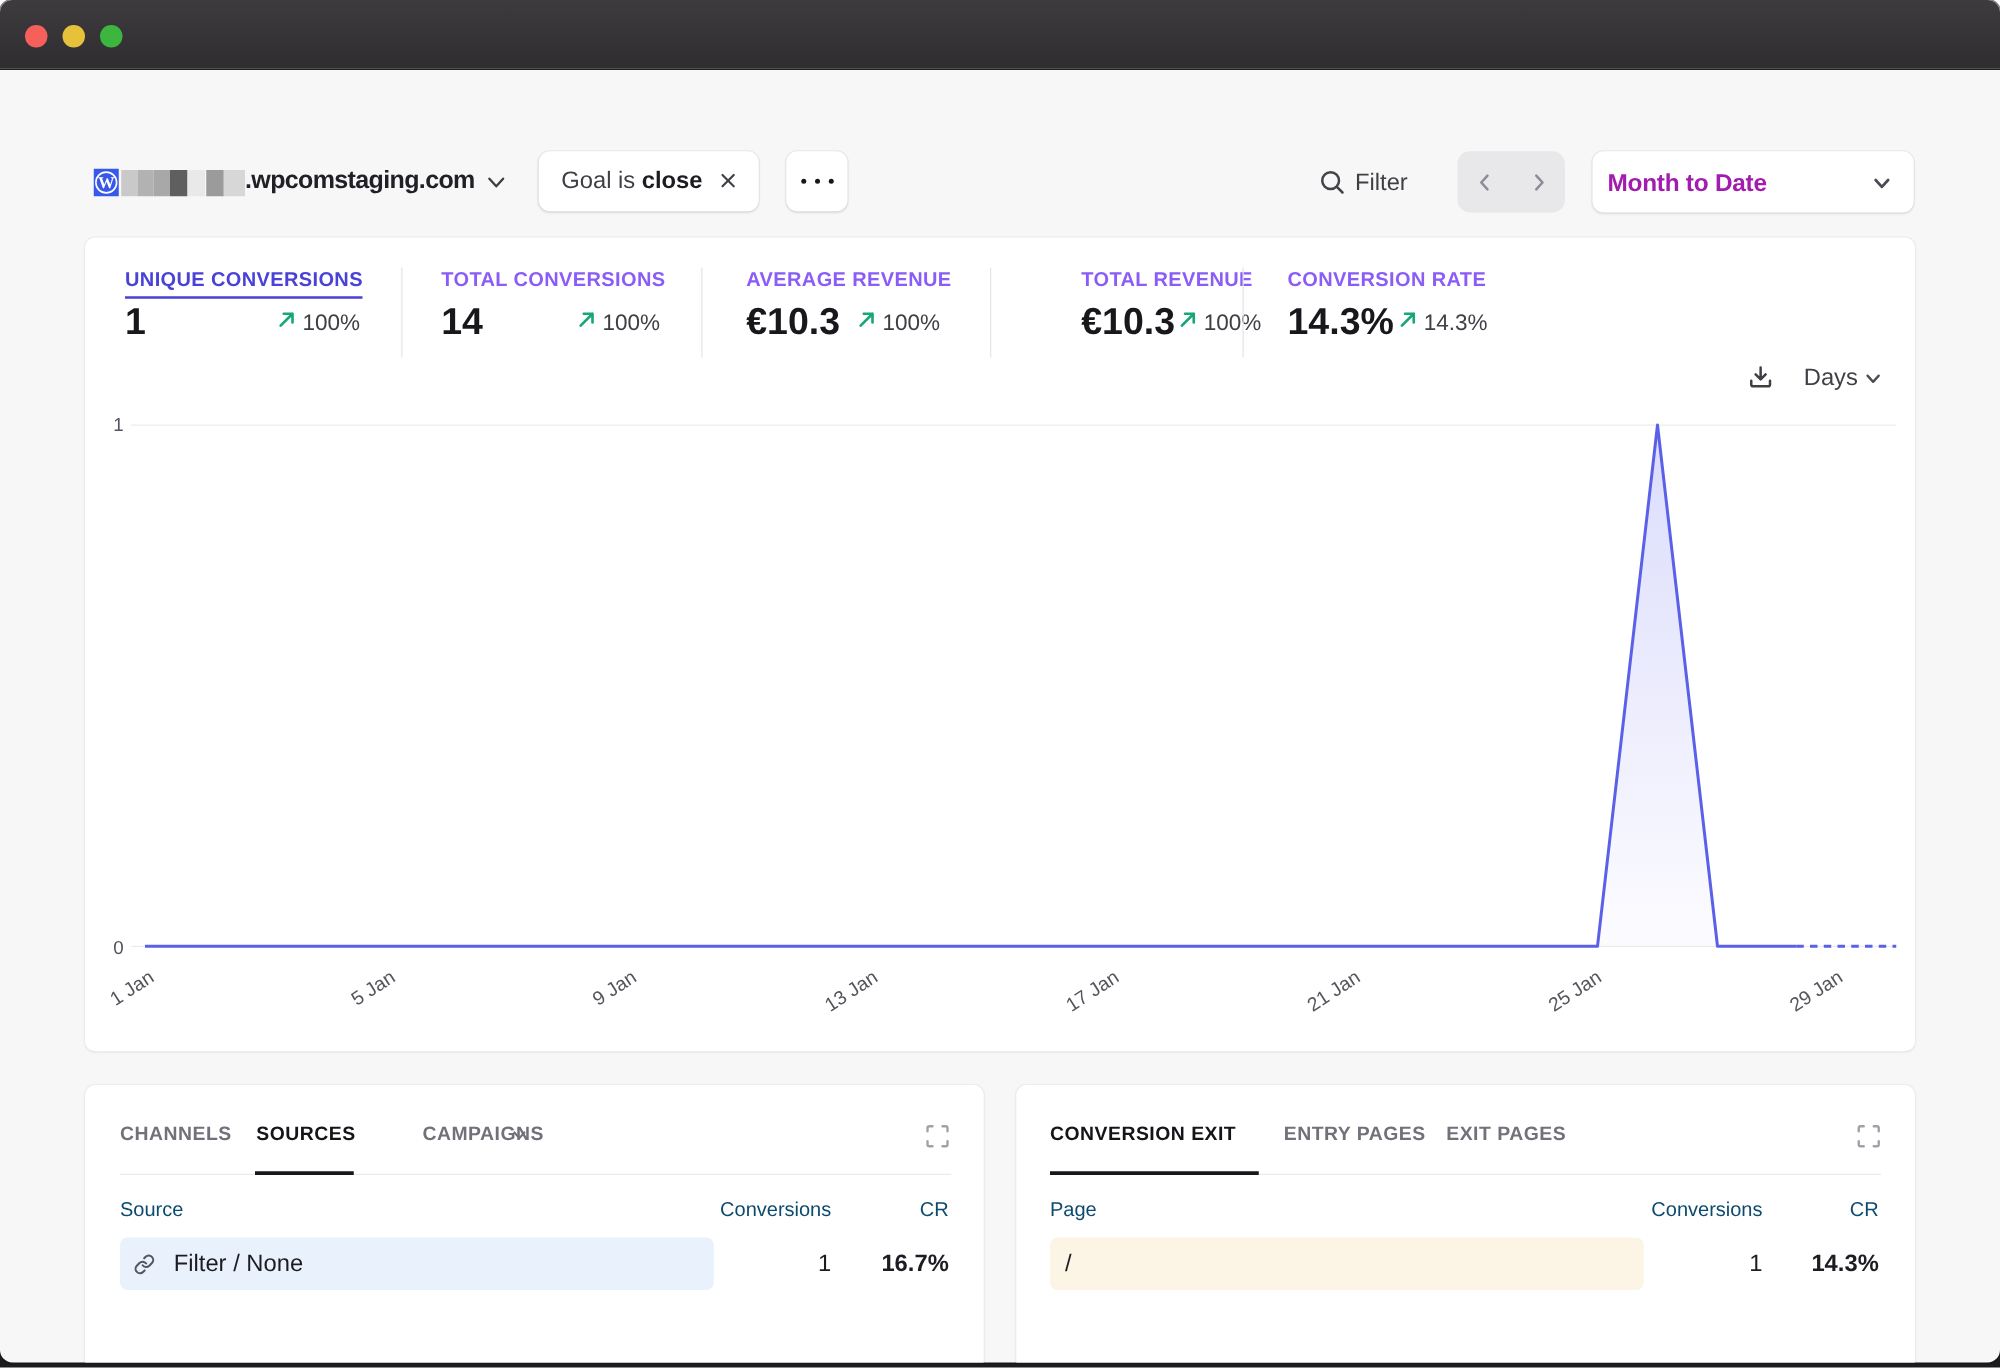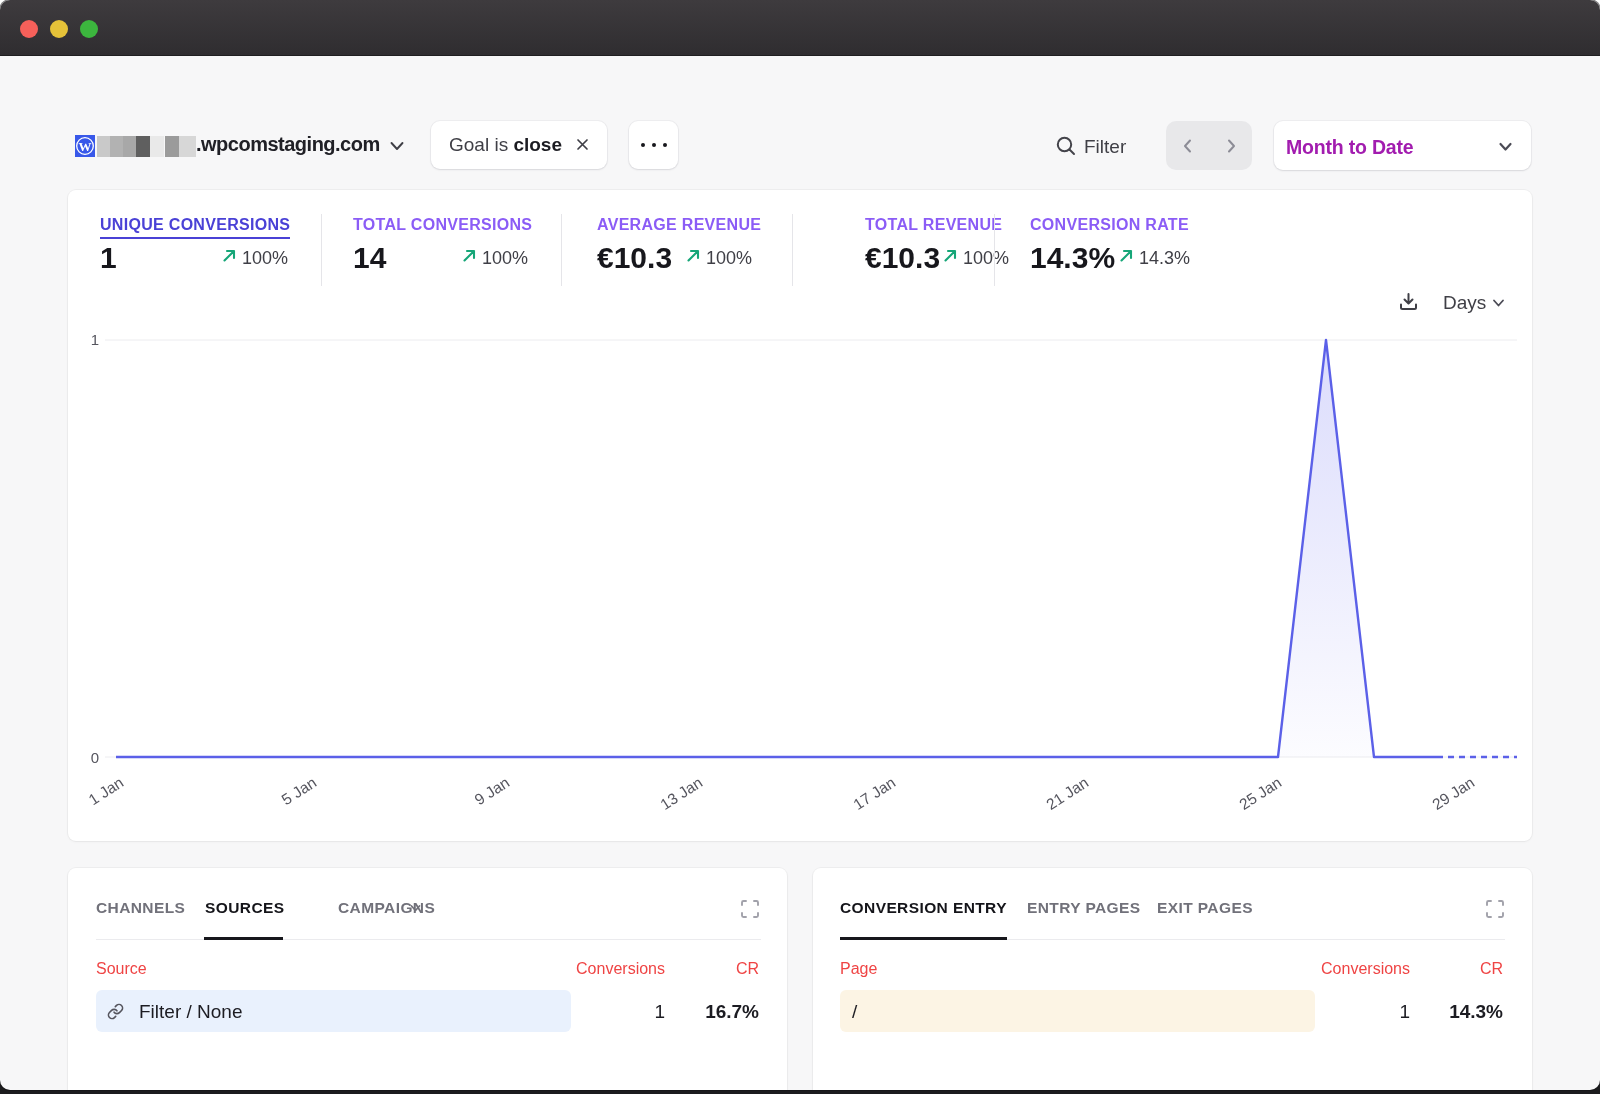--- a/index.html
+++ b/index.html
@@ -12,21 +12,21 @@
 
 .chip { position:absolute; background:#fff; border-radius:9px; box-shadow:0 1px 2px rgba(16,24,40,.1), 0 0 0 1px rgba(16,24,40,.04); }
 
 .card { position:absolute; background:#fff; border-radius:8px; box-shadow:0 0 0 1px rgba(0,0,0,.035), 0 1px 3px rgba(0,0,0,.04); }
 .statlabel { font-size:16px; font-weight:600; letter-spacing:.3px; color:#8b5cf6; white-space:nowrap; }
 .statval { font-size:30px; font-weight:700; color:#17171c; }
 .chg { display:flex; align-items:flex-start; gap:5px; font-size:18px; color:#3f3f46; }
 .vdiv { position:absolute; top:214px; height:72px; width:1px; background:#e5e5e9; }
 .tab { font-size:15.5px; font-weight:700; letter-spacing:.4px; color:#71717a; }
 .tab.active { color:#141419; }
-.thead { font-size:16px; color:#ef4444; }
+.thead { font-size:16px; color:#0c4a6e; }
 .cell { font-size:19px; color:#1c1c22; }
 .xlab { position:absolute; width:70px; text-align:right; font-size:15.5px; color:#55555e; transform:rotate(-33deg); transform-origin:100% 50%; white-space:nowrap; }
 </style>
 </head>
 <body>
 <div id="bottomdark"></div>
 <div id="window">
   <div id="titlebar">
     <div class="dot" style="left:20px;background:#f6605a;"></div>
     <div class="dot" style="left:50px;background:#e5c239;"></div>
@@ -192,21 +192,21 @@
   <div class="abs" style="left:96px;top:990px;width:475px;height:42px;background:#e9f1fd;border-radius:6px;"></div>
   <svg class="abs" style="left:107px;top:1003px;" width="17" height="17" viewBox="0 0 24 24">
       <path d="M10 13a5 5 0 0 0 7.54.54l3-3a5 5 0 0 0-7.07-7.07l-1.72 1.71" fill="none" stroke="#55555e" stroke-width="2.3" stroke-linecap="round" stroke-linejoin="round"></path>
       <path d="M14 11a5 5 0 0 0-7.54-.54l-3 3a5 5 0 0 0 7.07 7.07l1.71-1.71" fill="none" stroke="#55555e" stroke-width="2.3" stroke-linecap="round" stroke-linejoin="round"></path>
     </svg>
   <div class="abs cell" style="left:139px;top:1001px;">Filter / None</div>
   <div class="abs cell" style="left:465px;top:1001px;width:200px;text-align:right;">1</div>
   <div class="abs cell" style="left:559px;top:1001px;width:200px;text-align:right;font-weight:600;">16.7%</div>
 
   <div class="card" style="left:813px;top:868px;width:719px;height:240px;"></div>
-  <div class="abs tab active" style="left:840px;top:899px;">CONVERSION ENTRY</div>
+  <div class="abs tab active" style="left:840px;top:899px;">CONVERSION EXIT</div>
   <div class="abs tab" style="left:1027px;top:899px;">ENTRY PAGES</div>
   <div class="abs tab" style="left:1157px;top:899px;text-align:right;">EXIT PAGES</div>
   <svg class="abs" style="left:1485px;top:899px;" width="20" height="20" viewBox="0 0 20 20">
       <path d="M2 6 V3.5 Q2 2 3.5 2 H6 M14 2 H16.5 Q18 2 18 3.5 V6 M18 14 V16.5 Q18 18 16.5 18 H14 M6 18 H3.5 Q2 18 2 16.5 V14" fill="none" stroke="#a1a1aa" stroke-width="1.9" stroke-linecap="round"></path>
     </svg>
   <div class="abs" style="left:840px;top:939px;width:665px;height:1px;background:#ebebee;"></div>
   <div class="abs" style="left:840px;top:937px;width:167px;height:3px;background:#17171c;"></div>
   <div class="abs thead" style="left:840px;top:960px;">Page</div>
   <div class="abs thead" style="left:1210px;top:960px;width:200px;text-align:right;">Conversions</div>
   <div class="abs thead" style="left:1303px;top:960px;width:200px;text-align:right;">CR</div>

